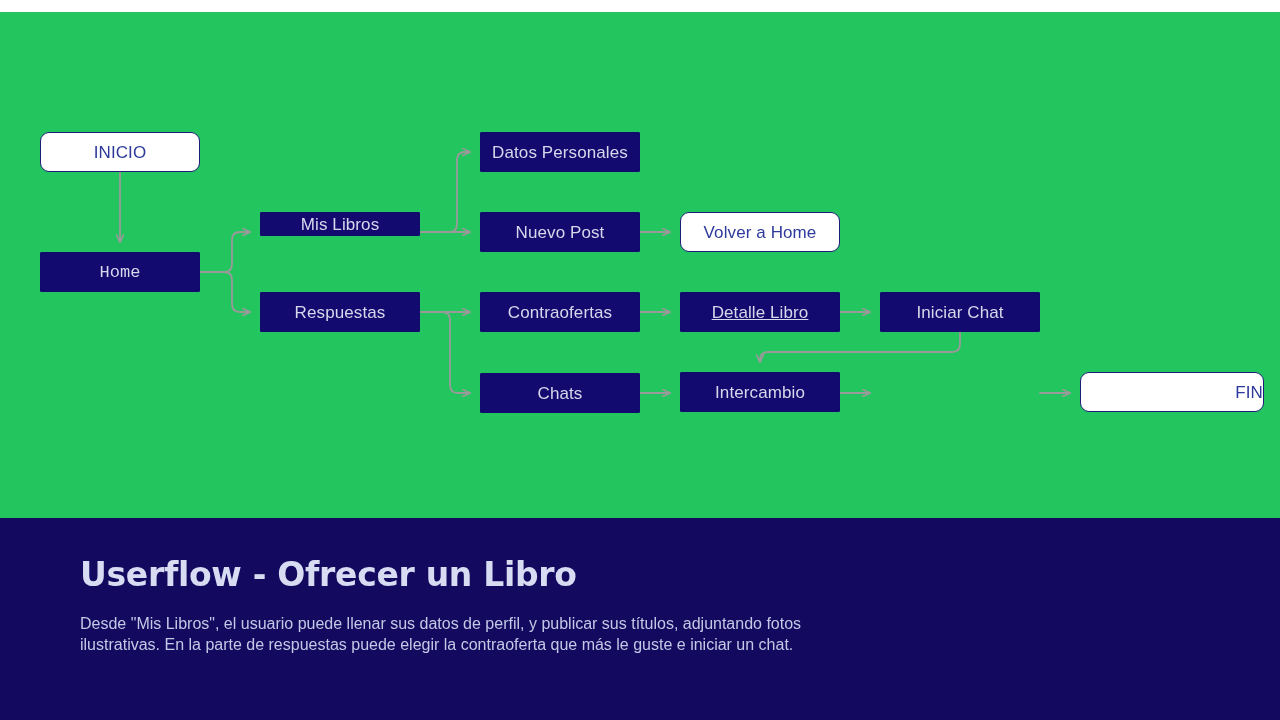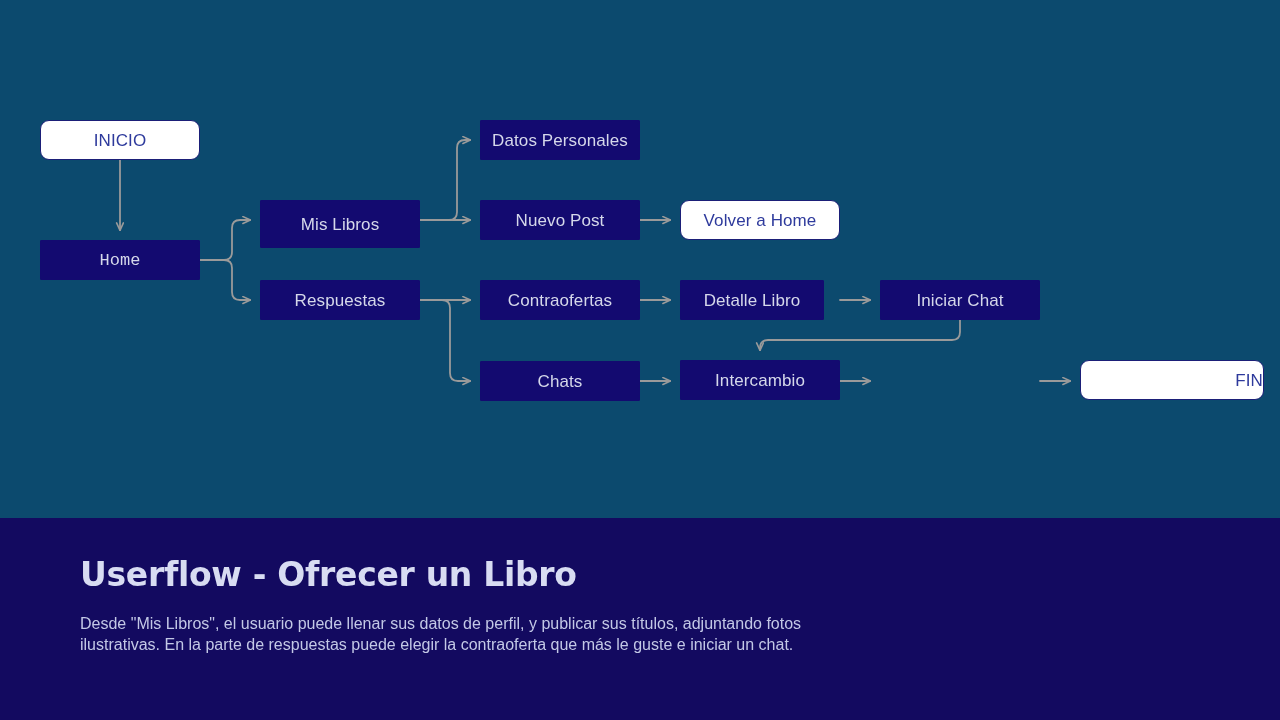--- a/index.html
+++ b/index.html
@@ -13,24 +13,24 @@
     background: #ffffff;
     font-family: "Liberation Sans", "DejaVu Sans", sans-serif;
     overflow: hidden;
     position: relative;
   }
 
   
   #diagram-canvas {
     position: absolute;
     left: 0;
-    top: 0;
+    top: 12px;
     width: 1280px;
     height: 518px;
-    background: #0c4a6e;
+    background: #22c55e;
   }
 
   #connector-layer {
     position: absolute;
     left: 0;
     top: 0;
     width: 1280px;
     height: 518px;
     pointer-events: none;
   }
@@ -136,21 +136,21 @@
   </svg>
 
   <div class="node outlined" style="left:40px;  top:120px; width:160px; height:40px;">
     <span>INICIO</span>
   </div>
 
   <div class="node filled" style="left:40px;  top:240px; width:160px; height:40px;font-family:Liberation Mono, monospace;">
     <span>Home</span>
   </div>
 
-  <div class="node filled" style="left:260px; top:200px; width:160px; height:48px;text-align:right;">
+  <div class="node filled" style="left:260px; top:200px; width:160px; height:24px;text-align:right;">
     <span>Mis Libros</span>
   </div>
 
   <div class="node filled" style="left:260px; top:280px; width:160px; height:40px;text-align:right;">
     <span>Respuestas</span>
   </div>
 
   <div class="node filled" style="left:480px; top:120px; width:160px; height:40px;">
     <span>Datos Personales</span>
   </div>
@@ -160,21 +160,21 @@
   </div>
 
   <div class="node outlined" style="left:680px; top:200px; width:160px; height:40px;">
     <span>Volver a Home</span>
   </div>
 
   <div class="node filled" style="left:480px; top:280px; width:160px; height:40px;">
     <span>Contraofertas</span>
   </div>
 
-  <div class="node filled" style="left:680px; top:280px; width:144px; height:40px;">
+  <div class="node filled" style="left:680px; top:280px; width:160px; height:40px;text-decoration:underline;">
     <span>Detalle Libro</span>
   </div>
 
   <div class="node filled" style="left:880px; top:280px; width:160px; height:40px;">
     <span>Iniciar Chat</span>
   </div>
 
   <div class="node filled" style="left:480px; top:361px; width:160px; height:40px;">
     <span>Chats</span>
   </div>

